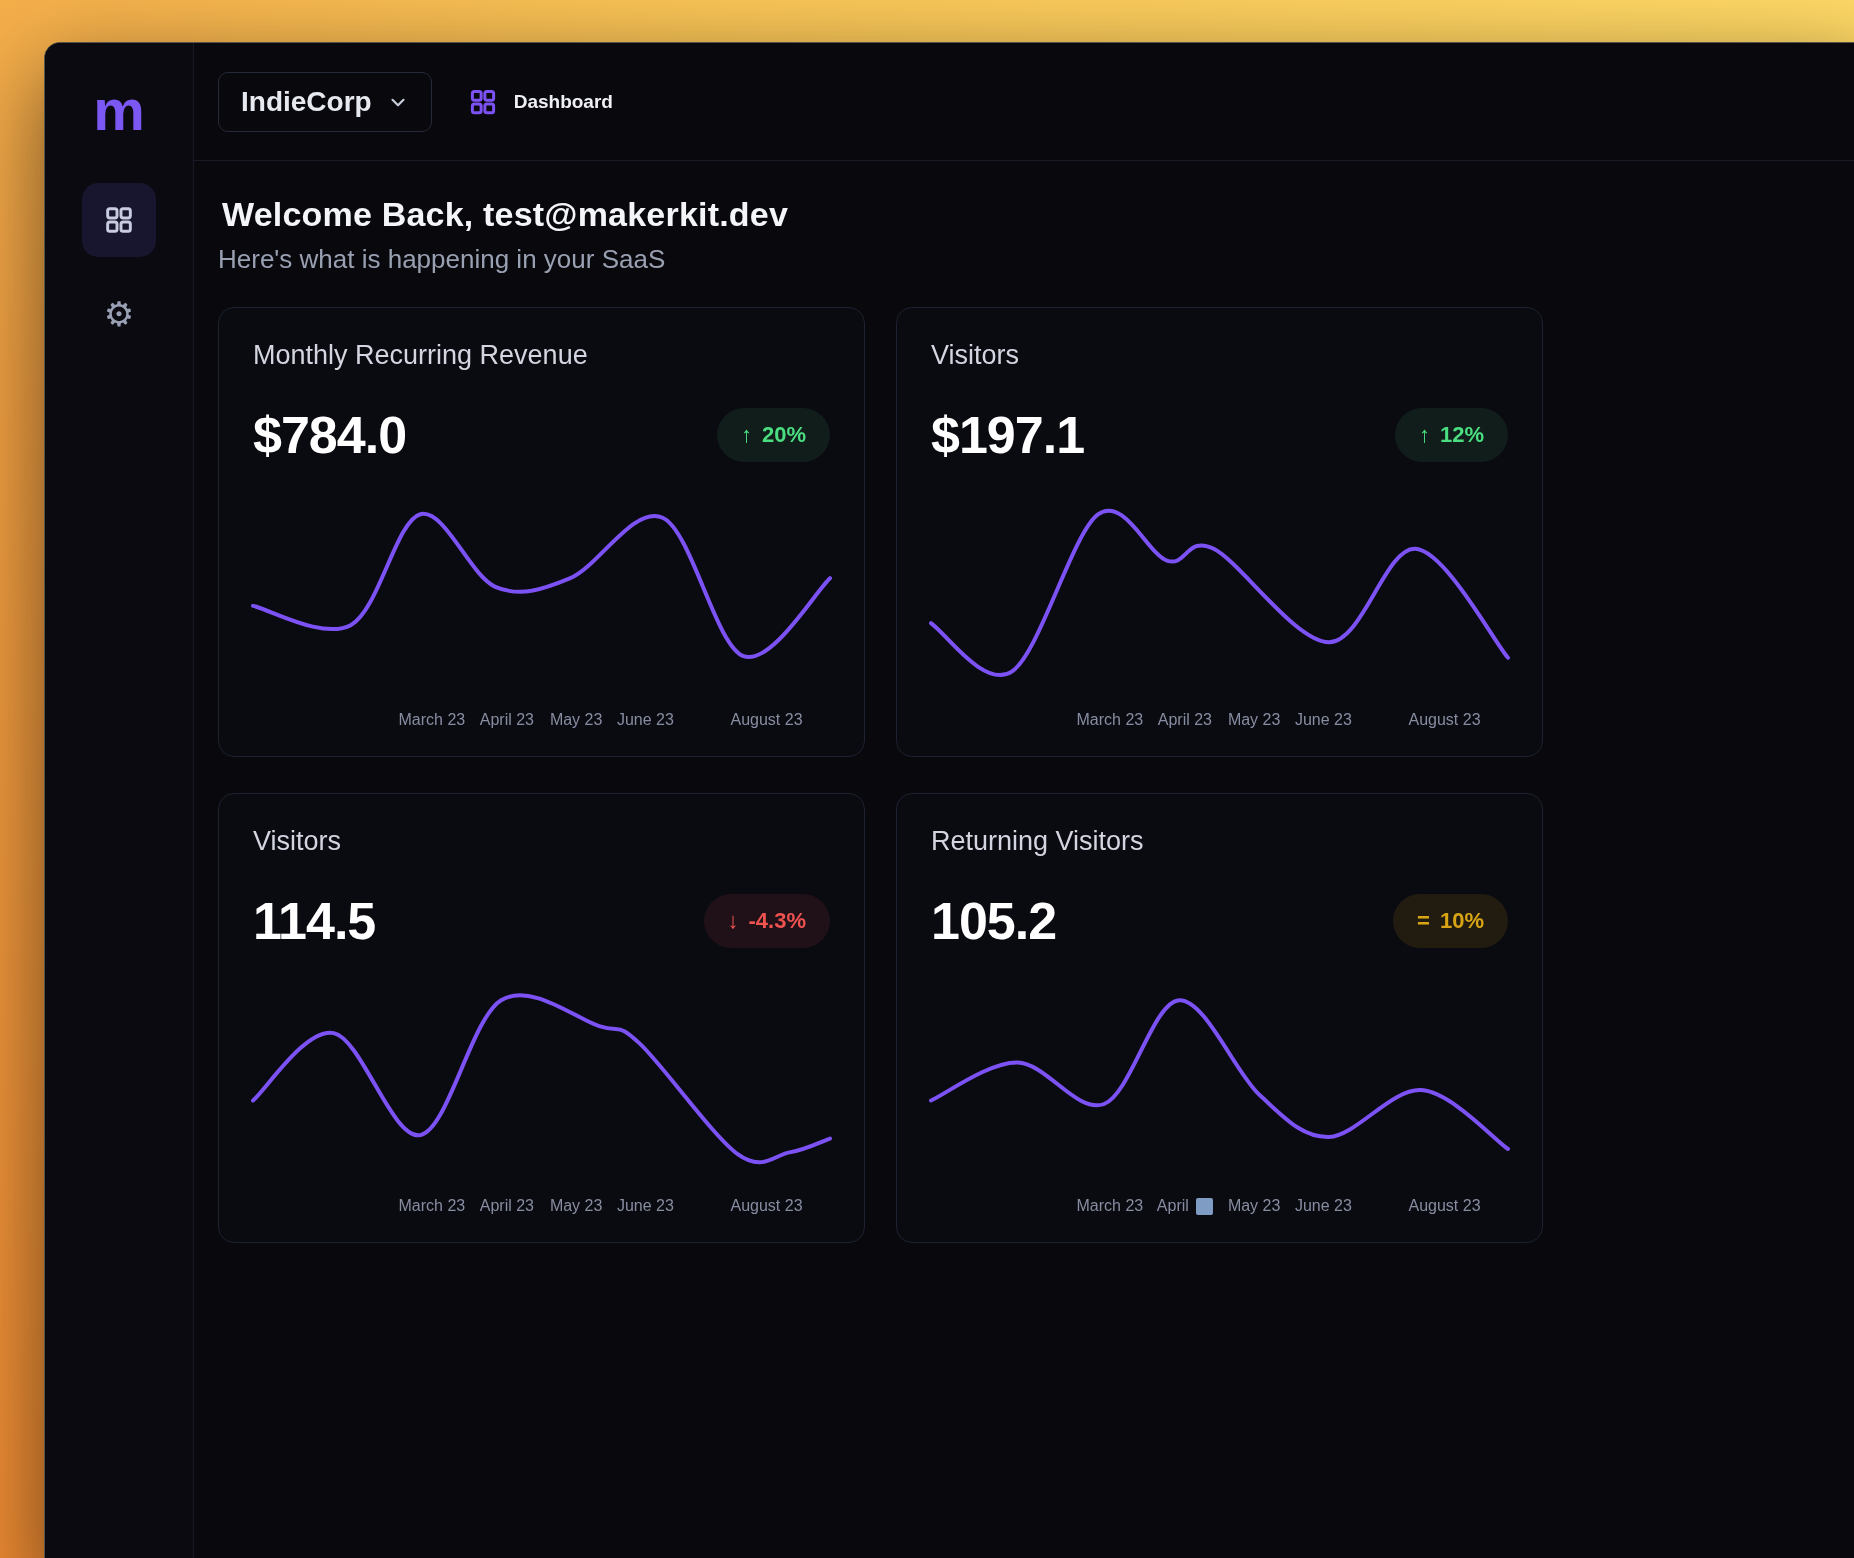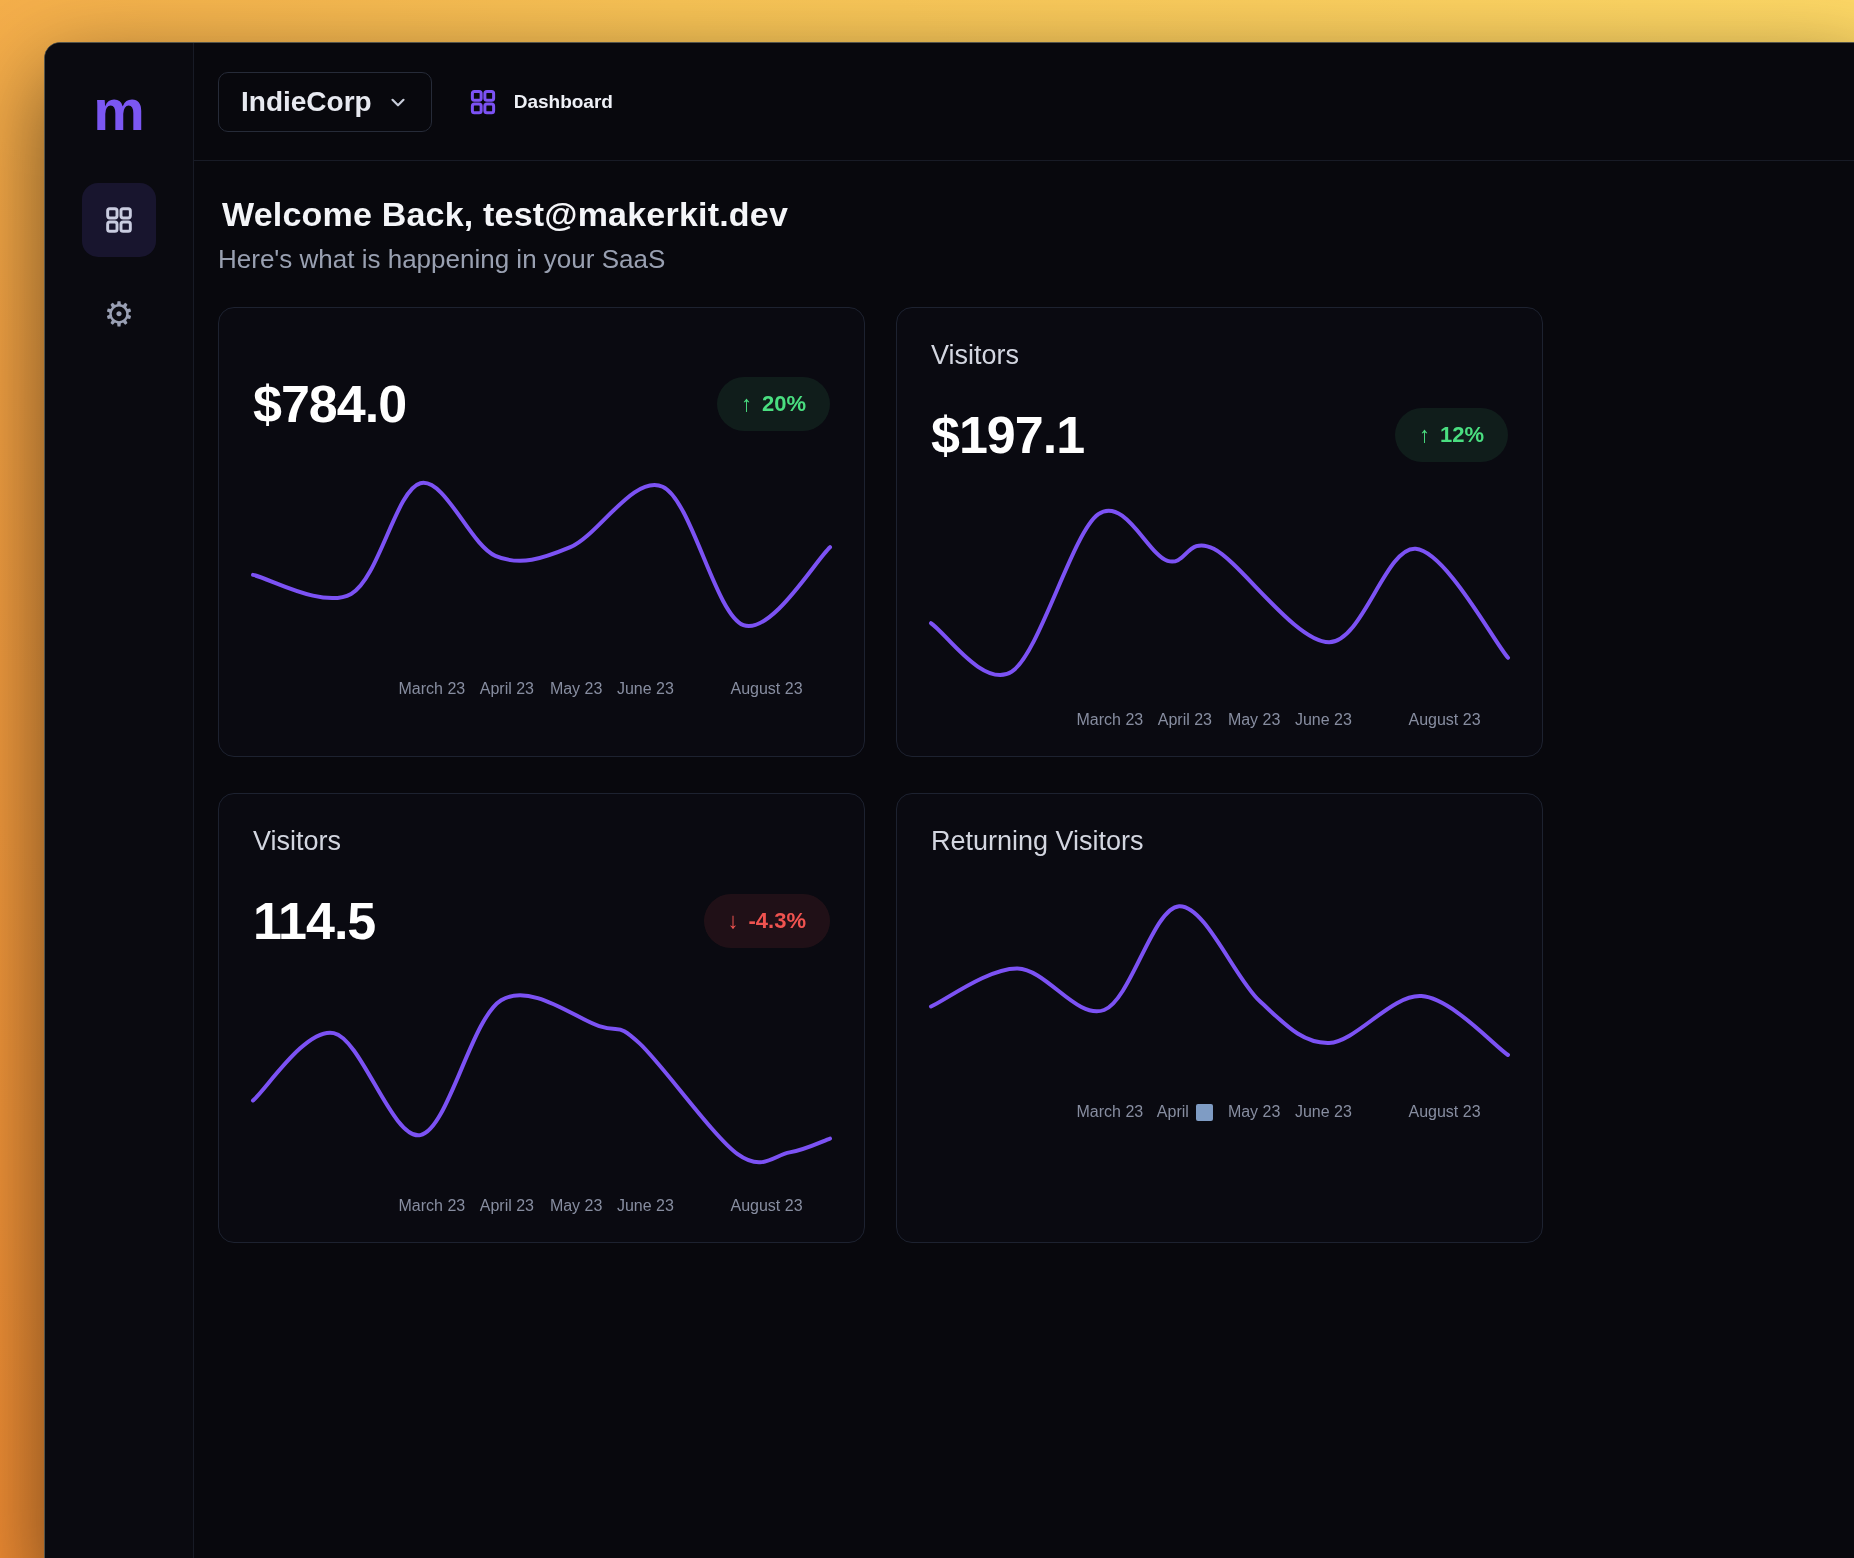--- a/index.html
+++ b/index.html
@@ -105,20 +105,21 @@
       </div>
     </div>
 
     <div class="content">
       <h1 class="welcome">Welcome Back, test@makerkit.dev</h1>
       <div class="subtitle">Here's what is happening in your SaaS</div>
 
       <div class="cards">
 
         <article class="card">
+          <div class="card-title">Monthly Recurring Revenue</div>
           <div class="value-row">
             <div class="value">$784.0</div>
             <div class="badge badge--positive">
               <span class="badge-icon">↑</span>
               <span>20%</span>
             </div>
           </div>
           <svg class="chart" viewBox="0 0 580 185" preserveAspectRatio="none">
             <path fill="none" vector-effect="non-scaling-stroke" d="M0.0,102.9 C16.4,106.1 70.6,137.2 98.6,121.9 C126.6,106.6 144.0,17.5 168.2,11.2 C192.4,4.8 218.5,73.2 243.6,83.8 C268.7,94.5 291.0,86.7 319.0,75.2 C347.0,63.7 382.8,1.7 411.8,14.7 C440.8,27.6 465.0,143.0 493.0,153.1 C521.0,163.1 565.5,88.2 580.0,75.2"></path>
           </svg>
@@ -168,20 +169,27 @@
               <span class="xlabel" style="left: 31%;">March 23</span>
               <span class="xlabel" style="left: 44%;">April 23</span>
               <span class="xlabel" style="left: 56%;">May 23</span>
               <span class="xlabel" style="left: 68%;">June 23</span>
               <span class="xlabel" style="left: 89%;">August 23</span>
             </div>
         </article>
 
         <article class="card">
           <div class="card-title">Returning Visitors</div>
+          <div class="value-row">
+            <div class="value">105.2</div>
+            <div class="badge badge--neutral">
+              <span class="badge-icon">=</span>
+              <span>10%</span>
+            </div>
+          </div>
           <svg class="chart" viewBox="0 0 580 185" preserveAspectRatio="none">
             <path fill="none" vector-effect="non-scaling-stroke" d="M0.0,111.5 C14.5,105.2 58.0,72.9 87.0,73.5 C116.0,74.0 146.9,125.4 174.0,115.0 C201.1,104.6 223.3,12.6 249.4,11.2 C275.5,9.7 305.5,83.6 330.6,106.3 C355.7,129.1 373.1,148.7 400.2,147.9 C427.3,147.0 463.0,99.1 493.0,101.1 C523.0,103.2 565.5,150.2 580.0,160.0"></path>
           </svg>
           <div class="xlabels">
               <span class="xlabel" style="left: 31%;">March 23</span>
               <span class="xlabel" style="left: 44%;">April<i class="label-cursor"></i></span>
               <span class="xlabel" style="left: 56%;">May 23</span>
               <span class="xlabel" style="left: 68%;">June 23</span>
               <span class="xlabel" style="left: 89%;">August 23</span>
             </div>

